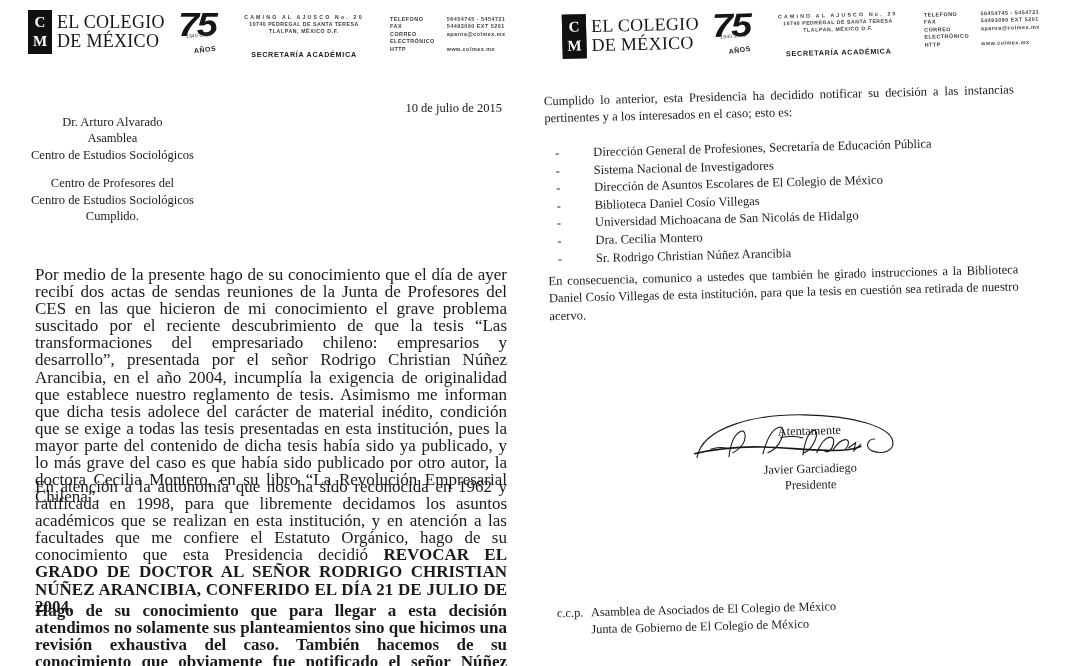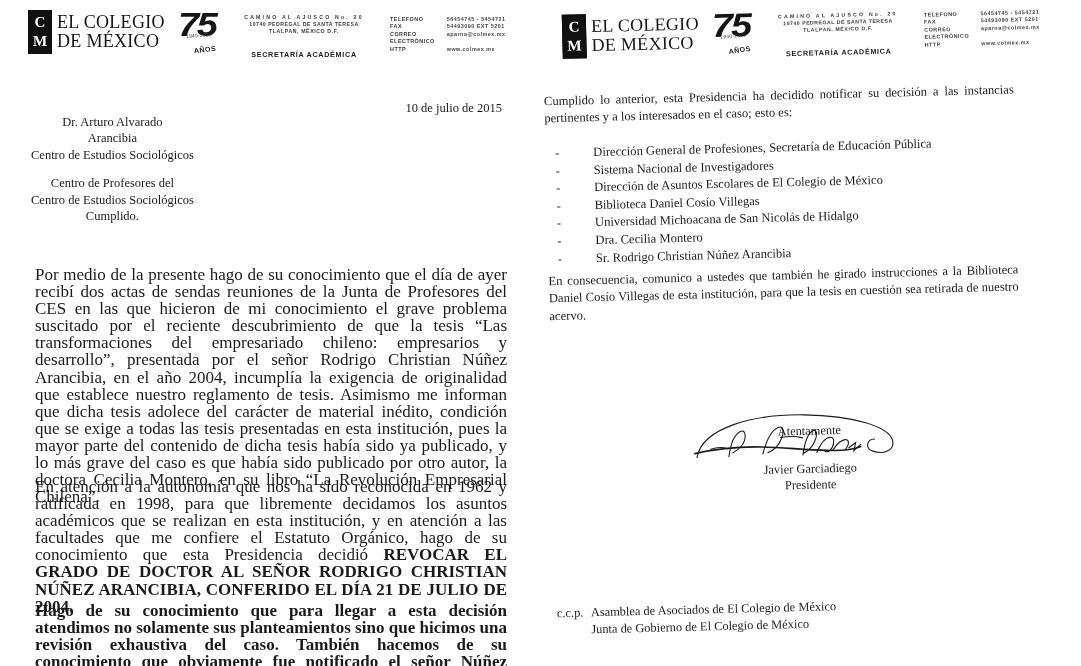--- a/index.html
+++ b/index.html
@@ -318,21 +318,21 @@
         <div class="sp">.</div>
         <div>www.colmex.mx</div>
       </div>
     </div>
   </div>
 
   <div class="date">10 de julio de 2015</div>
 
   <div class="addressee">
     <div>Dr. Arturo Alvarado</div>
-    <div>Arancibia</div>
+    <div>Asamblea</div>
     <div>Centro de Estudios Sociológicos</div>
     <div class="gap"></div>
     <div>Centro de Profesores del</div>
     <div>Centro de Estudios Sociológicos</div>
     <div>Cumplido.</div>
   </div>
 
   <p class="body para1">Por medio de la presente hago de su conocimiento que el día de ayer recibí dos actas de sendas reuniones de la Junta de Profesores del CES en las que hicieron de mi conocimiento el grave problema suscitado por el reciente descubrimiento de que la tesis “Las transformaciones del empresariado chileno: empresarios y desarrollo”, presentada por el señor Rodrigo Christian Núñez Arancibia, en el año 2004, incumplía la exigencia de originalidad que establece nuestro reglamento de tesis. Asimismo me informan que dicha tesis adolece del carácter de material inédito, condición que se exige a todas las tesis presentadas en esta institución, pues la mayor parte del contenido de dicha tesis había sido ya publicado, y lo más grave del caso es que había sido publicado por otro autor, la doctora Cecilia Montero, en su libro “La Revolución Empresarial Chilena”.</p>
 
   <p class="body para2"><span>En atención a la autonomía que nos ha sido reconocida en 1962 y ratificada en 1998, para que libremente decidamos los asuntos académicos que se realizan en esta institución, y en atención a las facultades que me confiere el Estatuto Orgánico, hago de su conocimiento que esta Presidencia decidió </span><span class="revoke">REVOCAR EL GRADO DE DOCTOR AL SEÑOR RODRIGO CHRISTIAN NÚÑEZ ARANCIBIA, CONFERIDO EL DÍA 21 DE JULIO DE 2004.</span></p>

